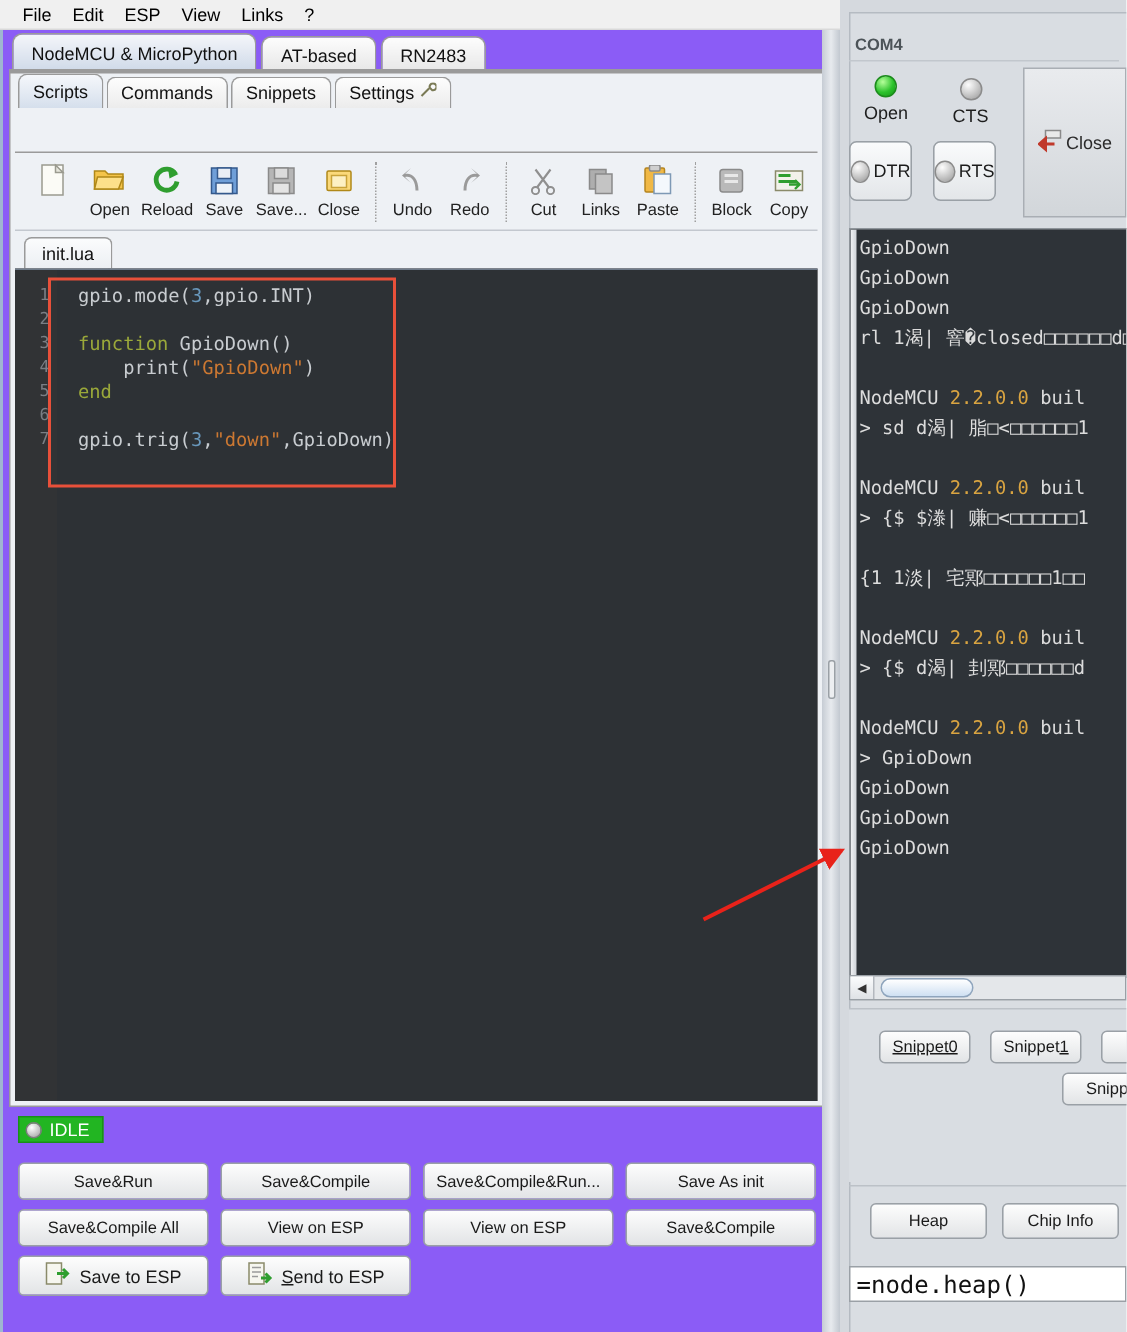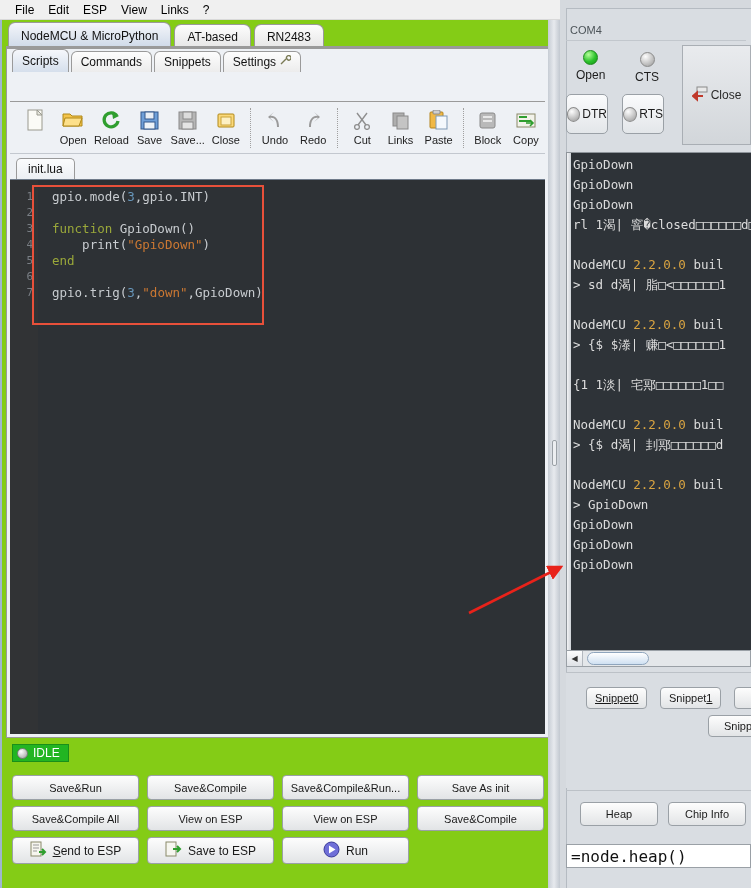--- a/index.html
+++ b/index.html
@@ -19,21 +19,21 @@
     background: #f0f0f0;
     display: flex; align-items: center; gap: 0px;
     padding-left: 8px;
     border-bottom: 1px solid #d9d9d9;
   }
   .menu-item { padding: 2px 7px; font-size: 12px; color: #000; cursor: default; }
 
   
   #leftpane {
     position: absolute; left: 0; top: 20px; width: 550px; height: 868px;
-    background: #84cc16;
+    background: #8b5cf6;
     border-left: 2px solid #9fb6d0;
     border-right: 1px solid #a8b6c8;
   }
 
   
   #maintabs {
     position: absolute; left: 6px; top: 0px; height: 28px;
     display: flex; align-items: flex-end; gap: 3px;
   }
   .mtab {
@@ -205,21 +205,21 @@
     background: #eceef1; border: 1px solid #9aa0a6; border-radius: 2px;
   }
   #rightinner {
     position: absolute; left: 6px; top: 8px; width: 185px; height: 880px;
     background: #d9dde2;
     border-top: 1px solid #b5bbc2;
     border-left: 1px solid #b5bbc2;
   }
   #comlabel {
     position: absolute; left: 10px; top: 24px;
-    font-size: 11px; color: #4c5358;
+    font-size: 11px; color: #4c5358; font-weight: bold;
   }
   #comline {
     position: absolute; left: 6px; top: 40px; width: 180px; height: 1px;
     background: #c2c7cd;
   }
   .statcol {
     position: absolute; display: flex; flex-direction: column;
     align-items: center; gap: 3px; cursor: default;
   }
   .statcol .lab { font-size: 12px; color: #1d1d1d; }
@@ -542,46 +542,37 @@
       <div class="gbtn">Save As init</div>
       <div class="gbtn">Save&amp;Compile All</div>
       <div class="gbtn">View on ESP</div>
       <div class="gbtn">View on ESP</div>
       <div class="gbtn">Save&amp;Compile</div>
 
       <div class="gbtn wide">
         <span>
           <svg width="17" height="16">
               <rect x="1" y="1" width="10" height="14" fill="#f6f6ef" stroke="#8a8a6a"></rect>
-              <path d="M3 4 h6 M3 7 h6 M3 10 h4" stroke="#9a9a9a" stroke-width="1"></path>
-              <path d="M9 11 h6 M12 8 l3 3 l-3 3" stroke="#2f9e2f" stroke-width="2" fill="none"></path>
-            </svg>
-        </span>
-        <span><u>S</u>end to ESP</span>
+              <path d="M8 8 h7 M12 5 l3 3 l-3 3" stroke="#2f9e2f" stroke-width="2" fill="none"></path>
+            </svg>
+        </span>
+        <span>Save to ESP</span>
       </div>
 
       <div class="gbtn wide">
         <span>
           <svg width="17" height="16">
               <rect x="1" y="1" width="10" height="14" fill="#f6f6ef" stroke="#8a8a6a"></rect>
-              <path d="M8 8 h7 M12 5 l3 3 l-3 3" stroke="#2f9e2f" stroke-width="2" fill="none"></path>
-            </svg>
-        </span>
-        <span>Save to ESP</span>
-      </div>
-
-      <div class="gbtn wide">
-        <span>
-          <svg width="17" height="17">
-              <circle cx="8.5" cy="8.5" r="7.5" fill="#6f6fd8" stroke="#3b3b9a"></circle>
-              <path d="M6 4.5 L12.5 8.5 L6 12.5 Z" fill="#ffffff"></path>
-            </svg>
-        </span>
-        <span>Run</span>
-      </div>
+              <path d="M3 4 h6 M3 7 h6 M3 10 h4" stroke="#9a9a9a" stroke-width="1"></path>
+              <path d="M9 11 h6 M12 8 l3 3 l-3 3" stroke="#2f9e2f" stroke-width="2" fill="none"></path>
+            </svg>
+        </span>
+        <span><u>S</u>end to ESP</span>
+      </div>
+
 
     </div>
   </div>
 
   <div id="splitter">
     <div id="splitgrip"></div>
   </div>
 
   <div id="rightpane">
     <div id="rightinner"></div>

